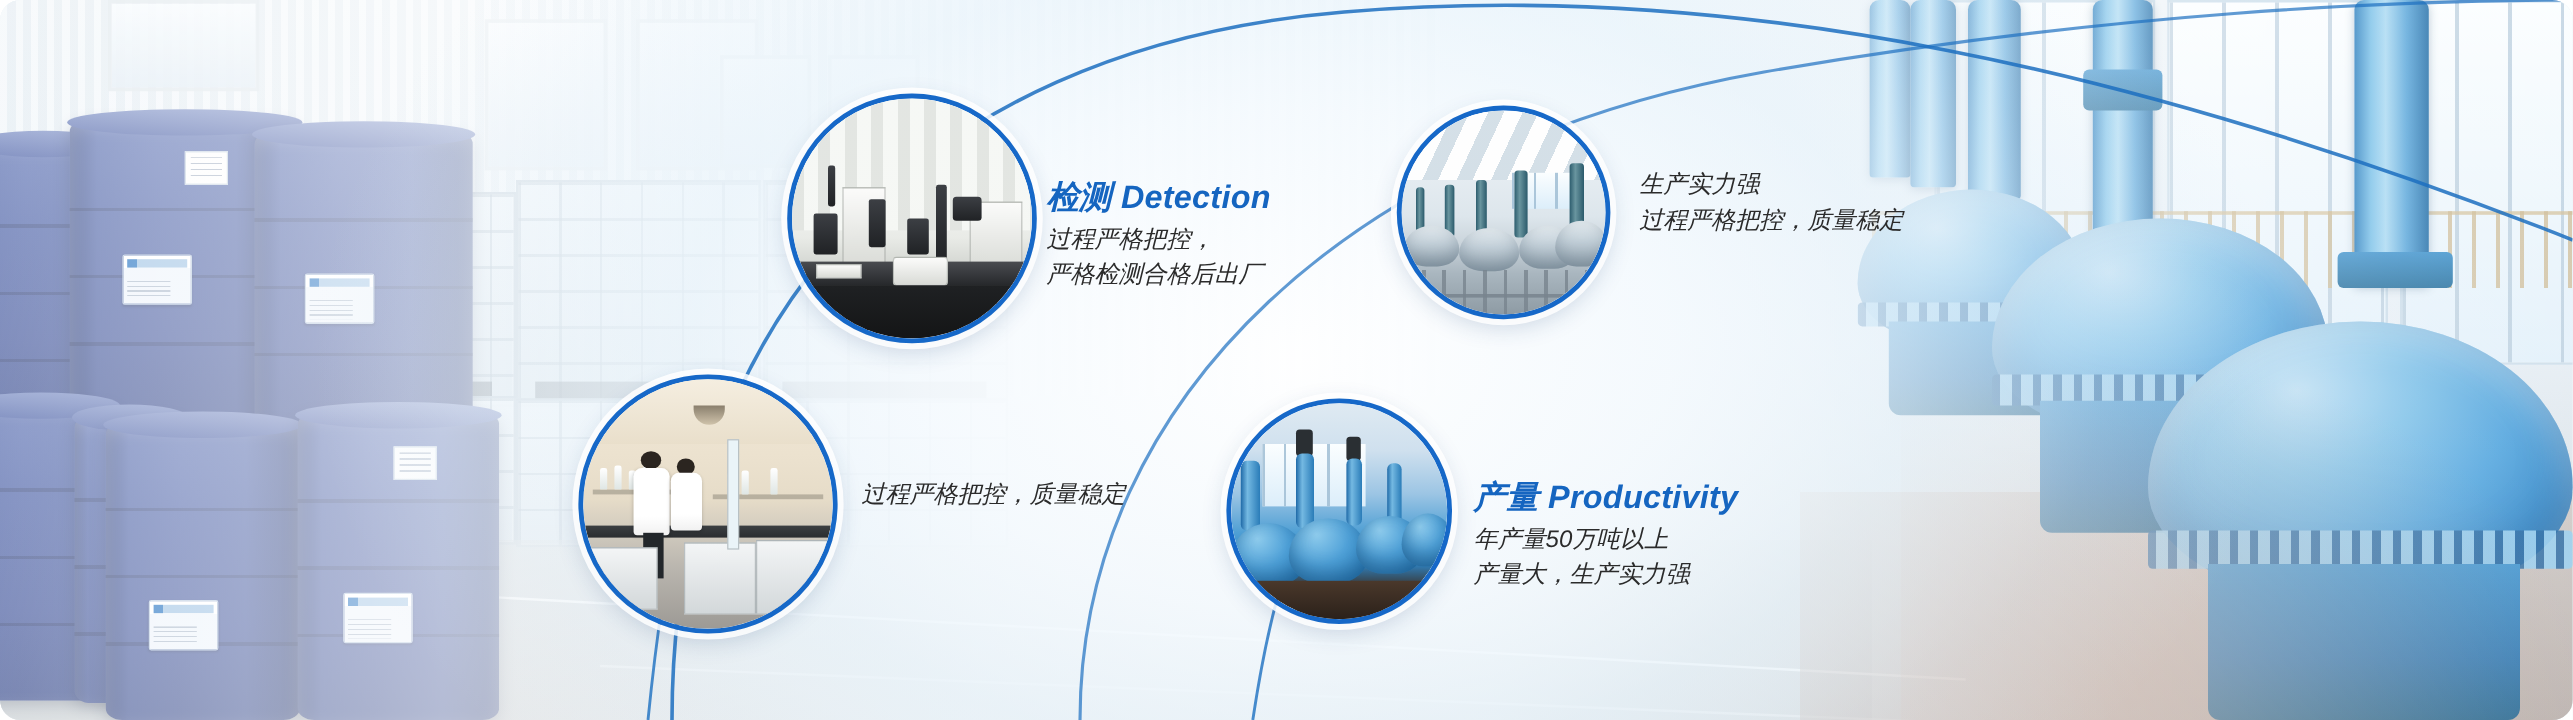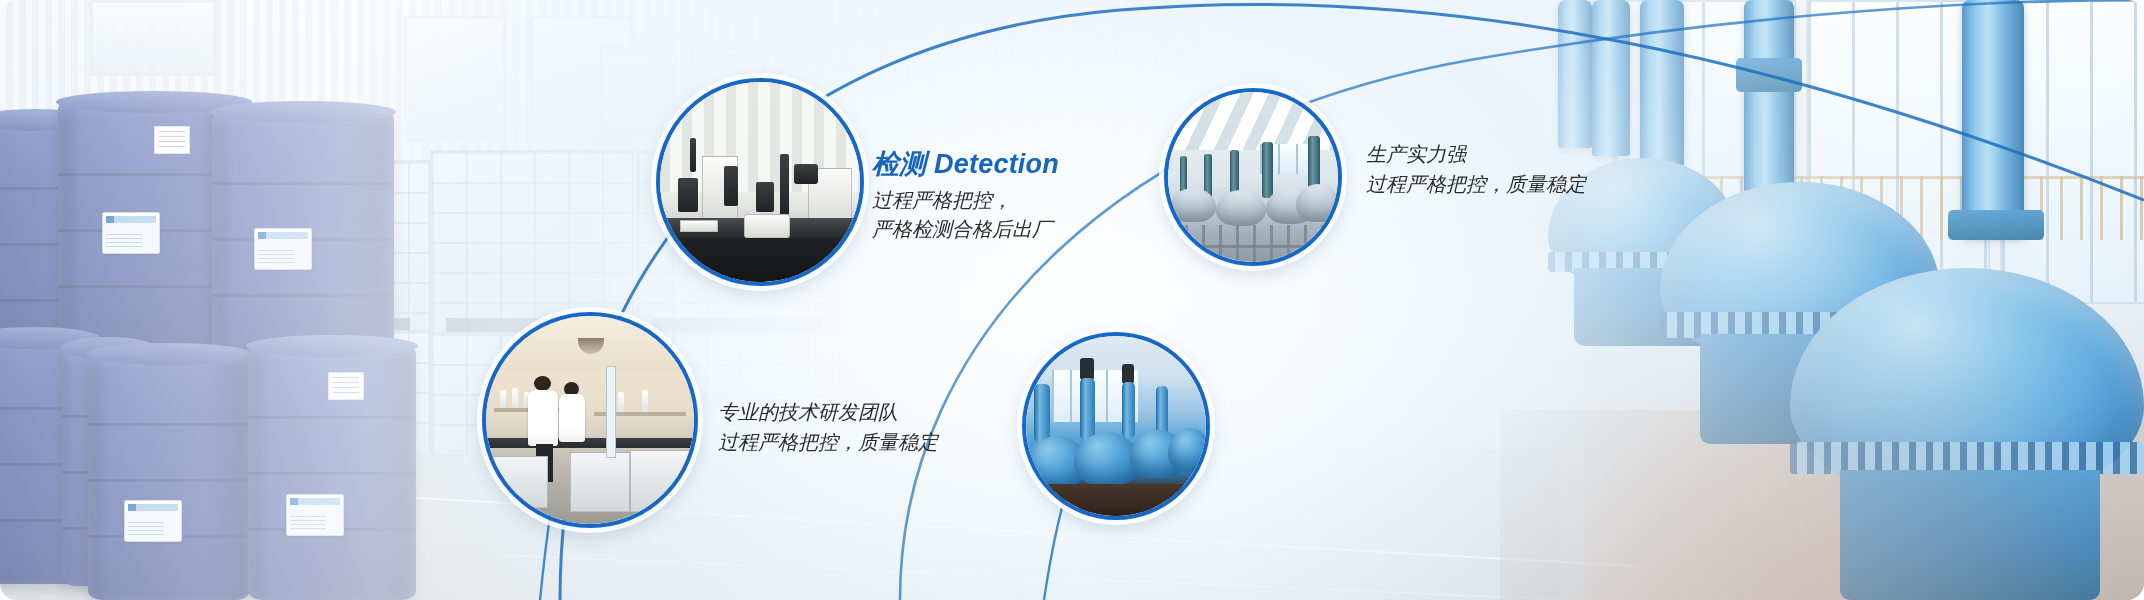--- a/index.html
+++ b/index.html
@@ -502,18 +502,22 @@
     <p>过程严格把控，</p>
     <p>严格检测合格后出厂</p>
   </div>
 
   <div class="txt t-produce">
     <p>生产实力强</p>
     <p>过程严格把控，质量稳定</p>
   </div>
 
   <div class="txt t-tech">
-    <p>专业的技术研发团队</p>
     <p>过程严格把控，质量稳定</p>
   </div>
 
+  <div class="txt t-prod">
+    <h3>产量 Productivity</h3>
+    <p>年产量50万吨以上</p>
+    <p>产量大，生产实力强</p>
+  </div>
 
 </div>
 
 </body></html>

